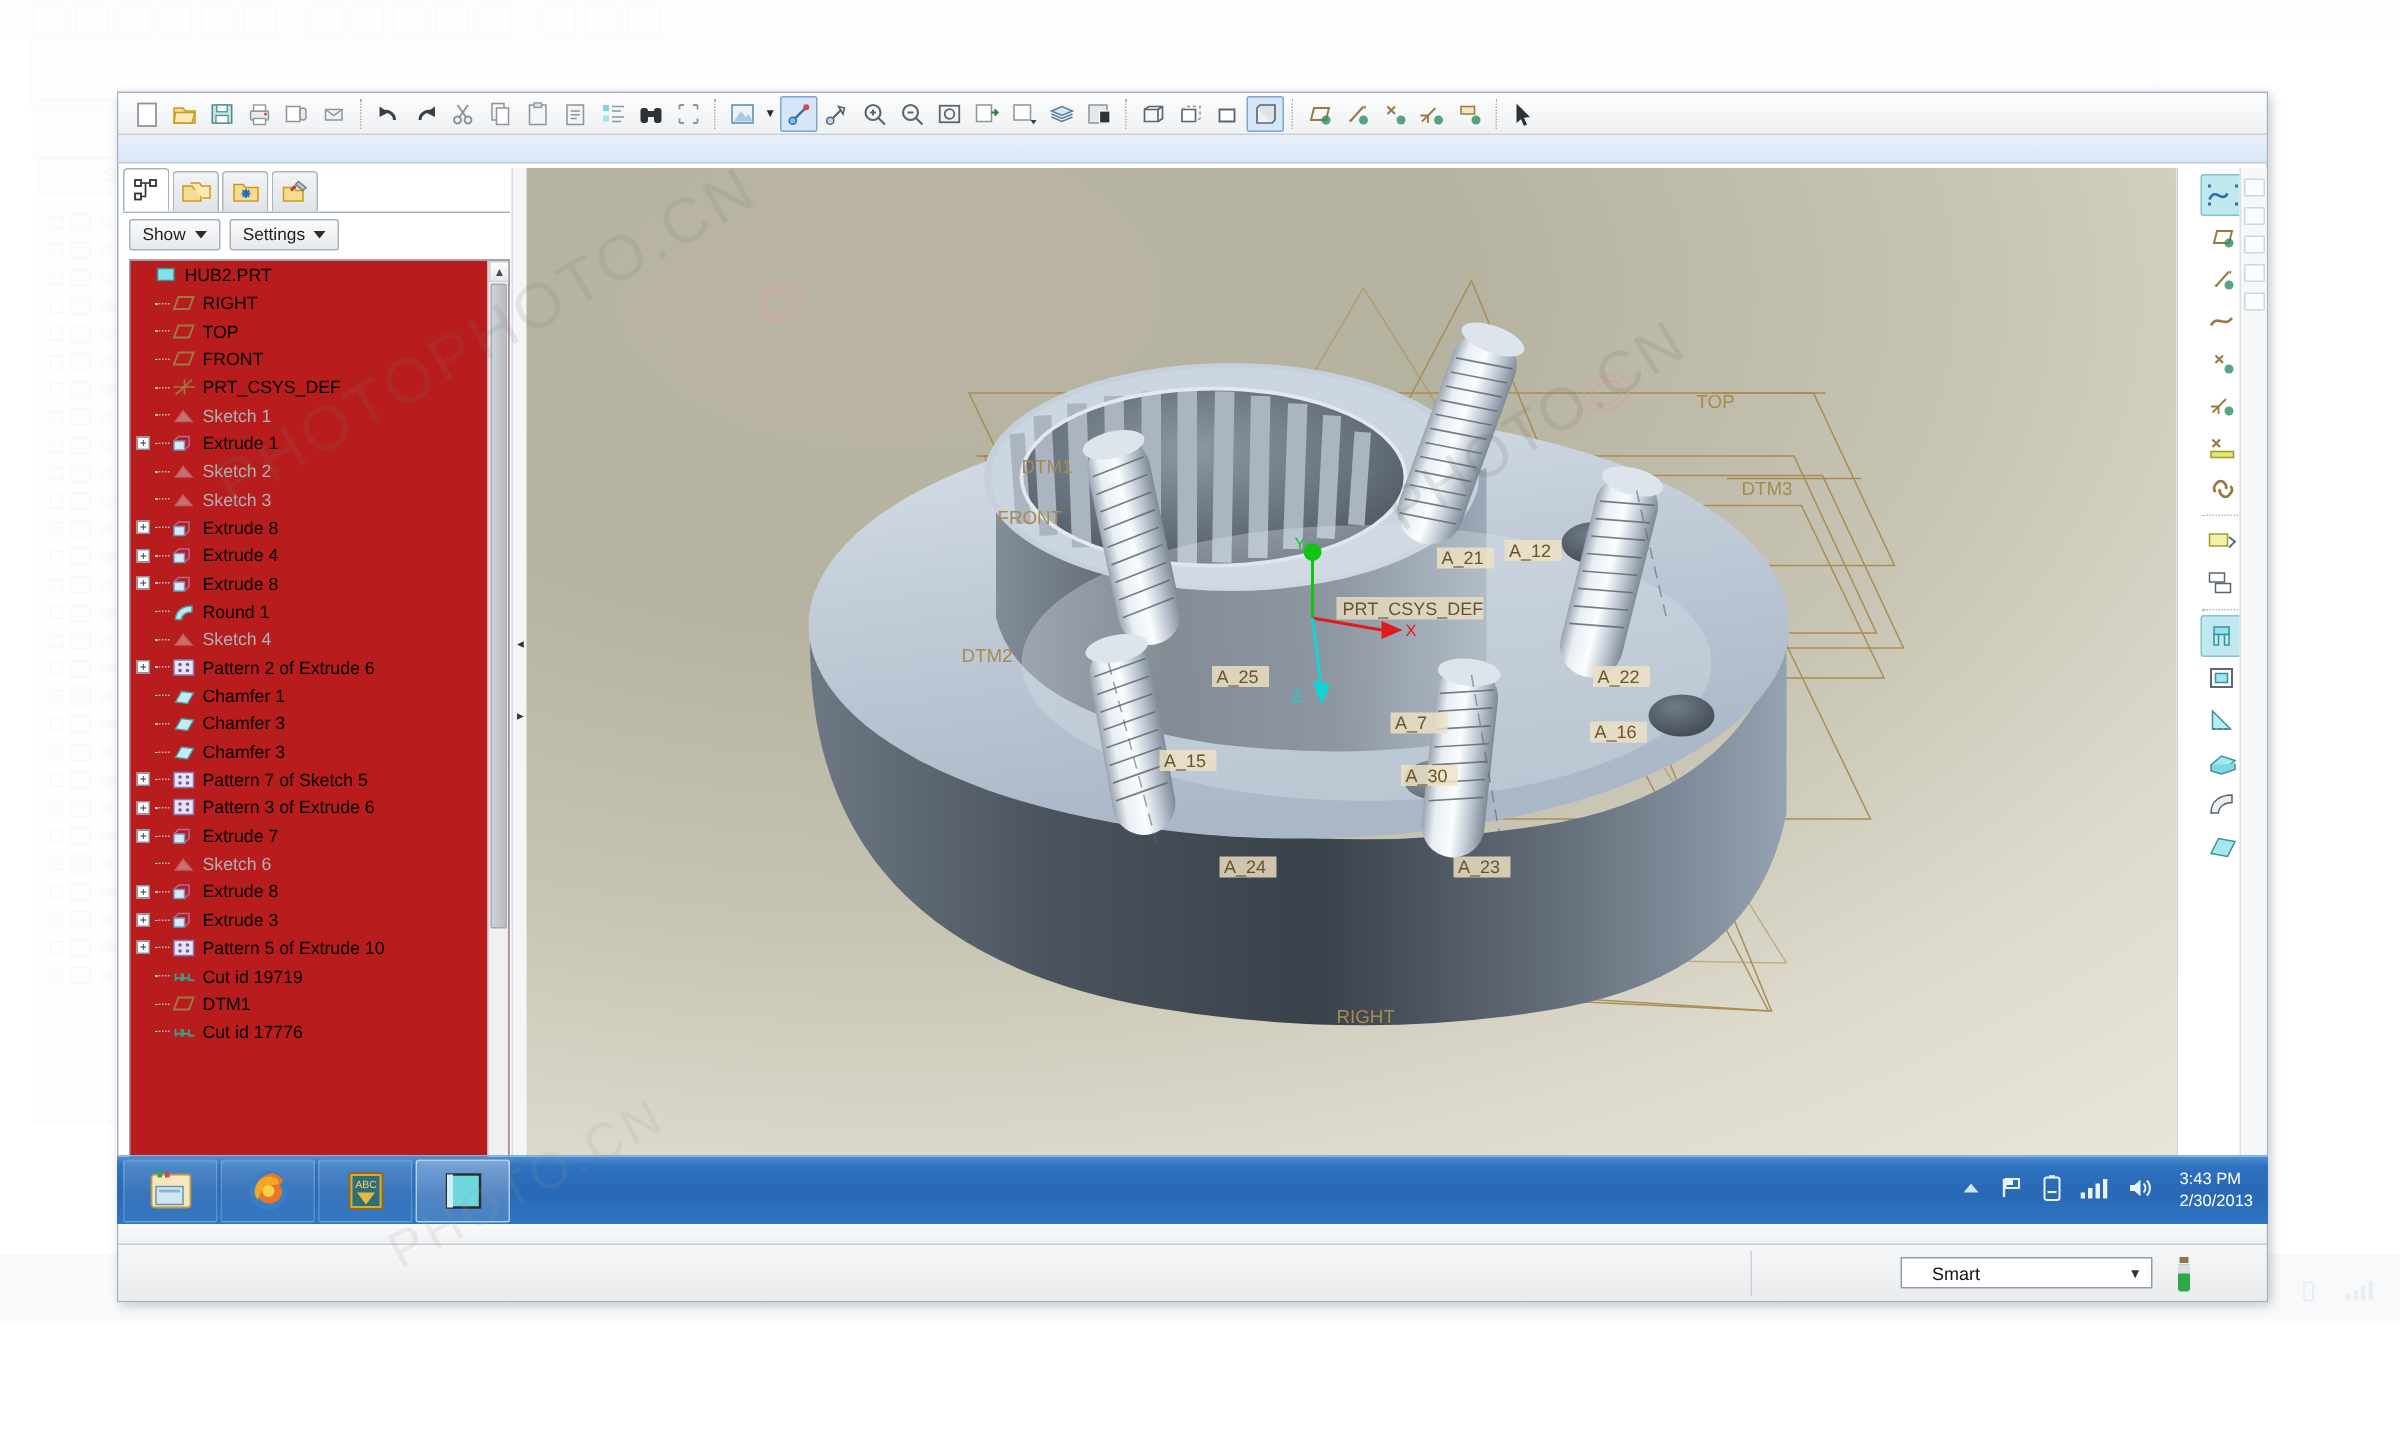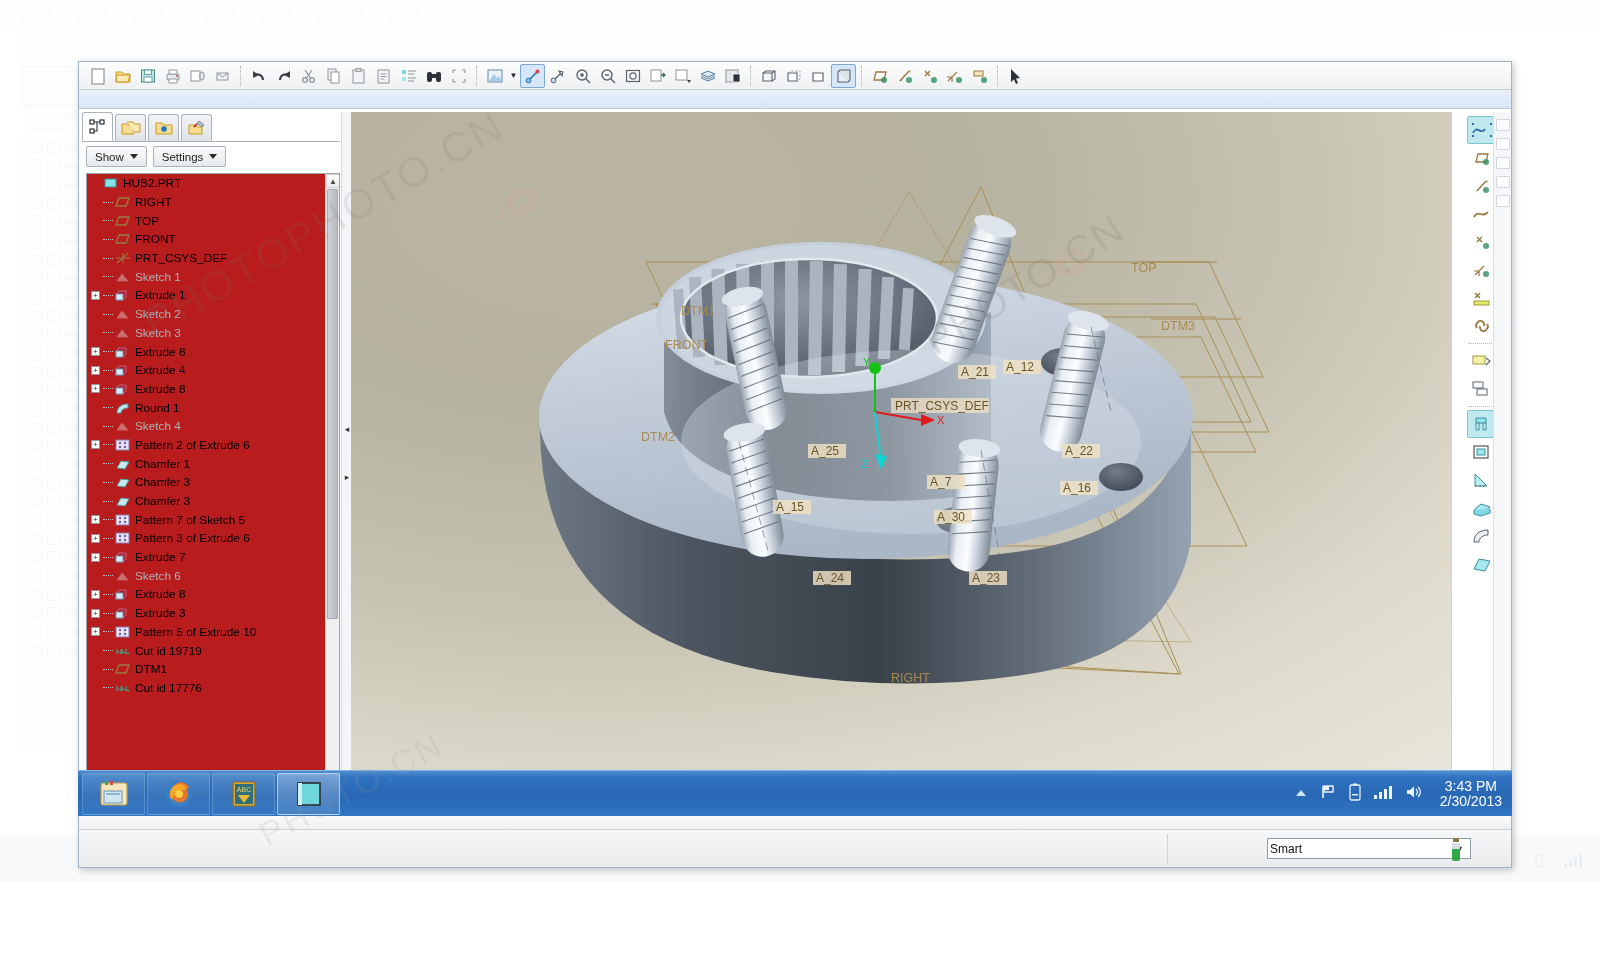--- a/index.html
+++ b/index.html
@@ -142,44 +142,44 @@
     position:absolute; left:0; bottom:38px; width:100%; height:18px;
     background:linear-gradient(#fdfdfd,#eef0f2); border-top:1px solid #cbd0d5;
   }
   #status-row {
     position:absolute; left:0; bottom:0; width:100%; height:38px;
     background:linear-gradient(#f6f7f8,#e9ebed); border-top:1px solid #c8cdd2;
     display:flex; align-items:center;
   }
   #status-divider { position:absolute; left:1088px; top:4px; height:30px; border-left:1px solid #cdd2d7;}
   #smart-select {
-    position:absolute; left:1188px; top:8px; width:204px; height:21px;
+    position:absolute; left:1188px; top:8px; width:168px; height:21px;
     border:1px solid #8f9ba6; background:#ffffff; font-size:12px; color:#111;
-    display:flex; align-items:center; padding-left:2px; cursor:pointer;
+    display:flex; align-items:center; padding-left:20px; cursor:pointer;
   }
   #smart-select .sb-caret { position:absolute; right:6px; color:#333; font-size:9px;}
   #battery-ind { position:absolute; left:1370px; top:6px; width:14px; height:26px; }
 
   
   #taskbar {
     position:absolute; left:78px; top:770px; width:1434px; height:46px;
     background: linear-gradient(#4f8ed0 0%, #2f72c0 14%, #2868b4 55%, #2f76c3 100%);
     border-top:1px solid #7fb2e4;
     display:flex; align-items:center;
   }
   .task-item {
     width:63px; height:42px; margin:0 1px;
     display:flex;align-items:center;justify-content:center;
     border:1px solid rgba(255,255,255,0.18); border-radius:2px;
     background: linear-gradient(rgba(255,255,255,0.16), rgba(255,255,255,0.02));
     cursor:pointer;
   }
   .task-item.active { background: linear-gradient(rgba(255,255,255,0.34), rgba(255,255,255,0.10)); border-color:rgba(255,255,255,0.55);}
   #tray { position:absolute; right:10px; top:0; height:46px; display:flex; align-items:center; gap:13px; }
-  #clock { color:#fff; font-size:14px; line-height:15px; text-align:center; margin-left:4px;}
+  #clock { color:#fff; font-size:11px; line-height:15px; text-align:left; margin-left:4px;}
 
   .wm { position:absolute; pointer-events:none; }
   svg text { font-family:"Liberation Sans", sans-serif; }
 </style>
 </head>
 <body>
 
 <div id="stage">
 
   <div class="ghost" id="ghost-toolbar">

